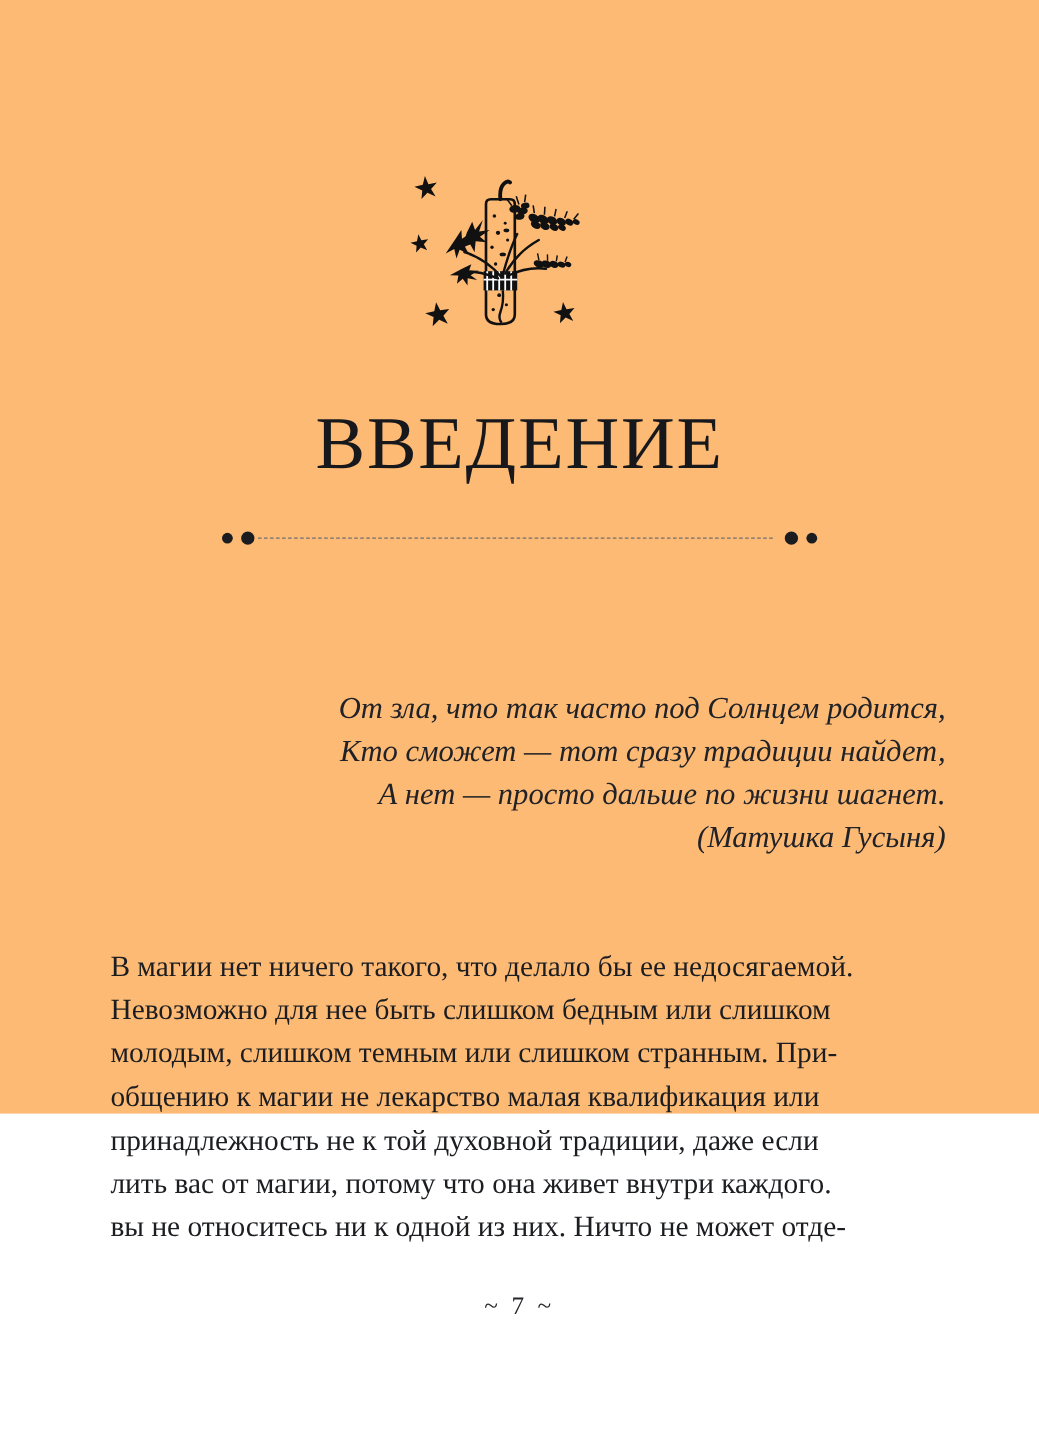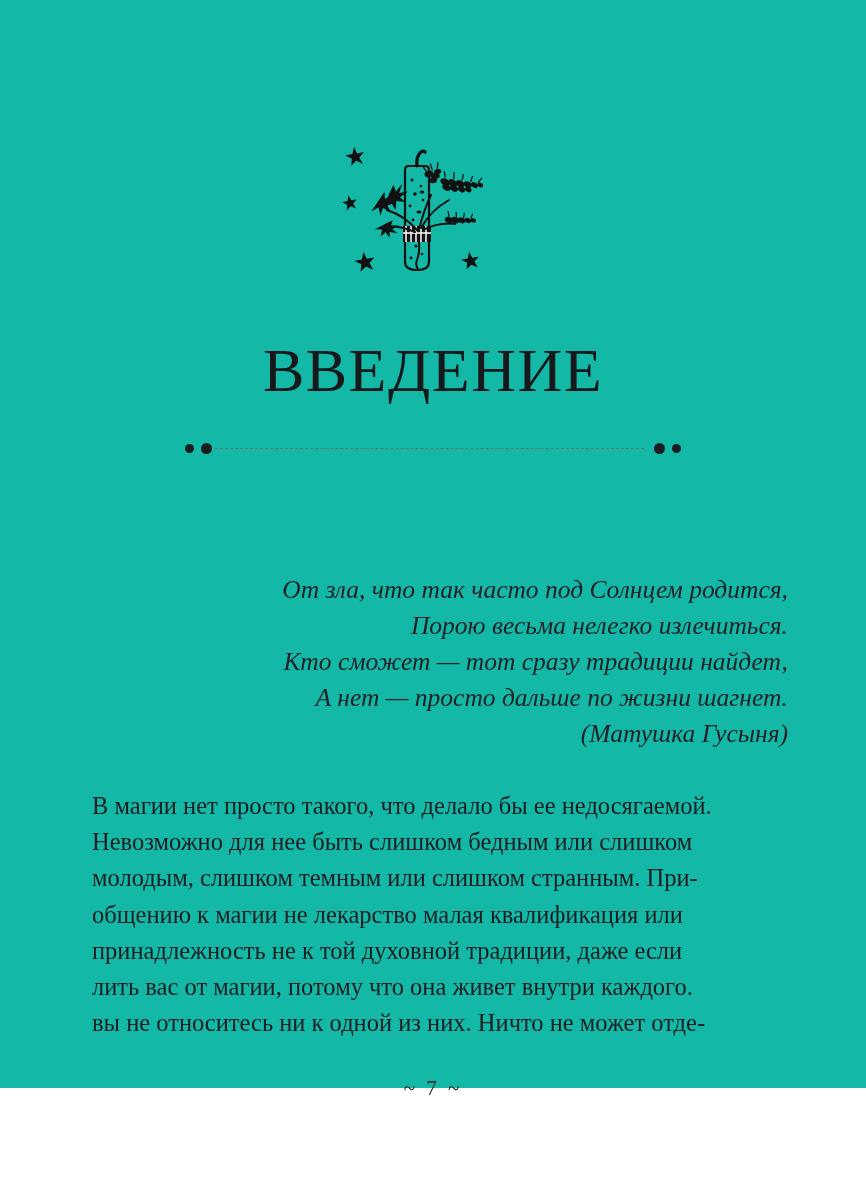--- a/index.html
+++ b/index.html
@@ -13,22 +13,22 @@
     height: 1200px;
     overflow: hidden;
     font-family: "Liberation Serif", "DejaVu Serif", serif;
     color: #1a1a1a;
     position: relative;
   }
 
   .page {
     position: relative;
     width: 866px;
-    height: 1088px;
-    background: #14b8a6;
+    height: 928px;
+    background: #fdba74;
   }
 
   
   .ornament {
     position: absolute;
     left: 0;
     top: 134px;
     width: 866px;
     height: 160px;
     display: flex;
@@ -265,28 +265,27 @@
       <span class="divider-dot dot-a"></span>
       <span class="divider-dot dot-b"></span>
       <span class="divider-line"></span>
       <span class="divider-dot dot-b"></span>
       <span class="divider-dot dot-a" style="margin-left:7px"></span>
     </div>
   </div>
 
   <blockquote class="epigraph">
     <span class="line">От зла, что так часто под Солнцем родится,</span>
-    <span class="line">Порою весьма нелегко излечиться.</span>
     <span class="line">Кто сможет — тот сразу традиции найдет,</span>
     <span class="line">А нет — просто дальше по жизни шагнет.</span>
     <span class="line">(Матушка Гусыня)</span>
   </blockquote>
 
   <div class="body-text">
-    <span class="line">В магии нет просто такого, что делало бы ее недосягаемой.</span>
+    <span class="line">В магии нет ничего такого, что делало бы ее недосягаемой.</span>
     <span class="line">Невозможно для нее быть слишком бедным или слишком</span>
     <span class="line">молодым, слишком темным или слишком странным. При-</span>
     <span class="line">общению к магии не лекарство малая квалификация или</span>
     <span class="line">принадлежность не к той духовной традиции, даже если</span>
     <span class="line">лить вас от магии, потому что она живет внутри каждого.</span>
     <span class="line">вы не относитесь ни к одной из них. Ничто не может отде-</span>
   </div>
 
   <div class="folio">~ 7 ~</div>
 

